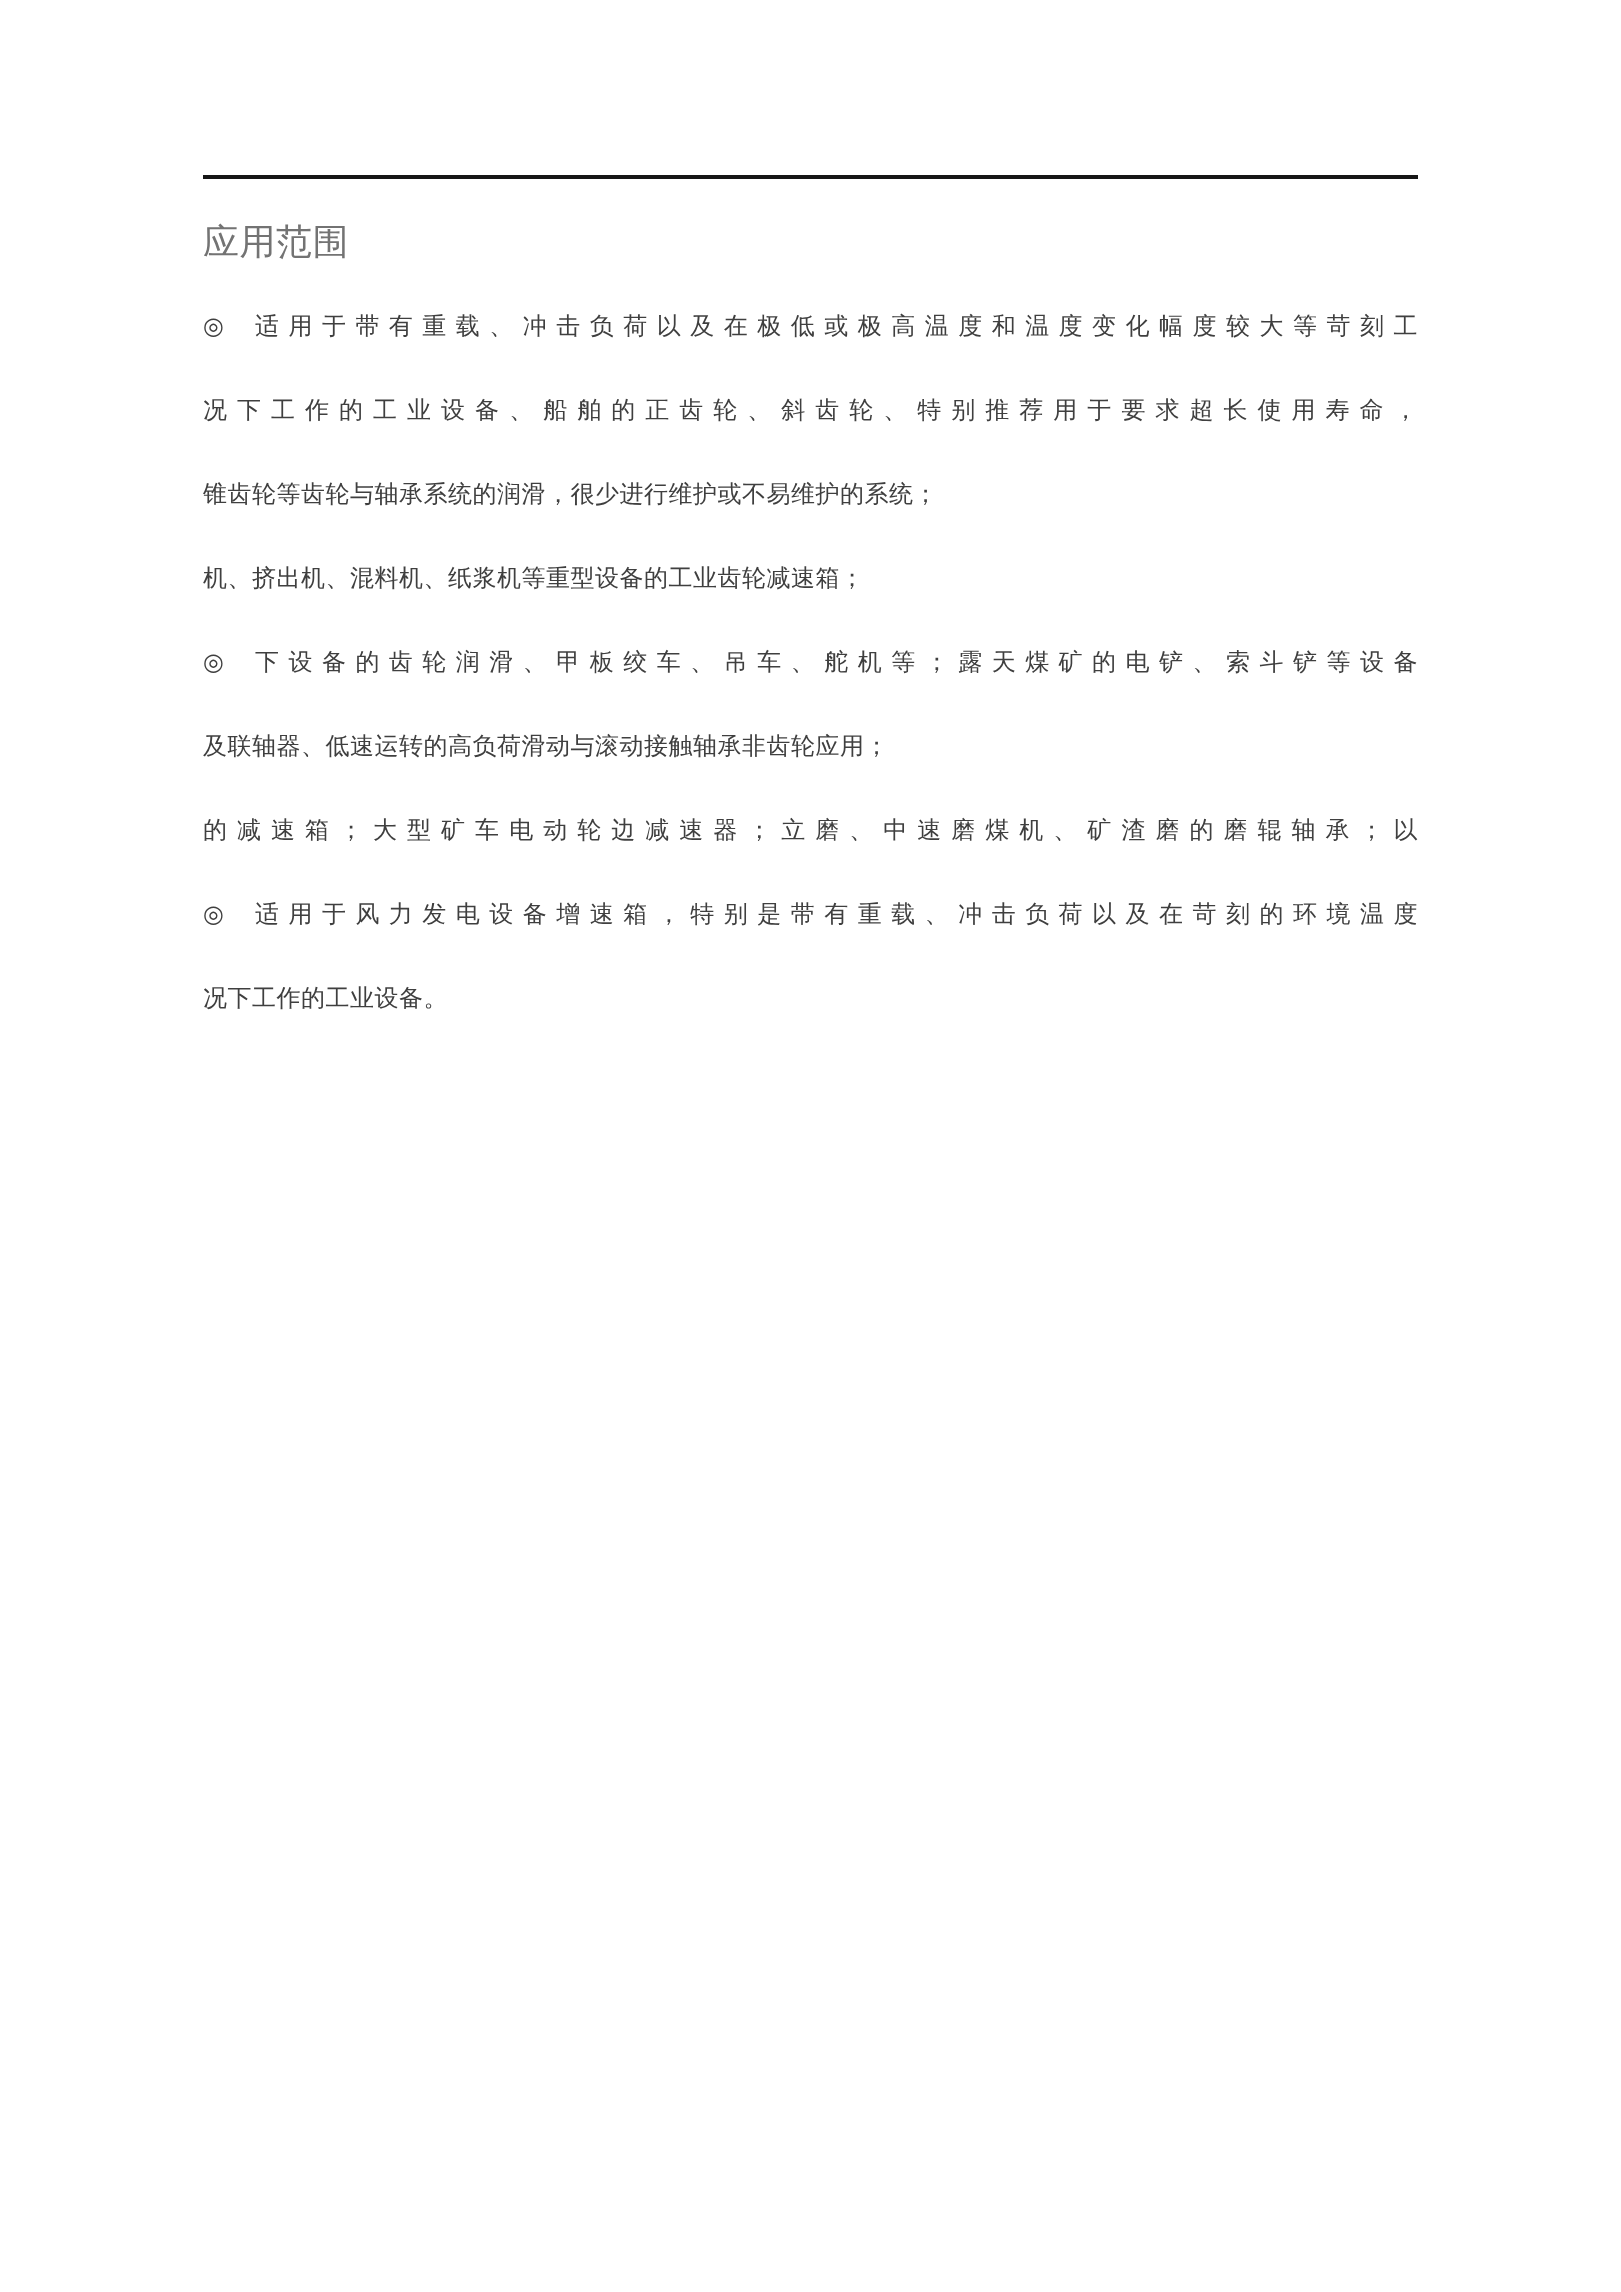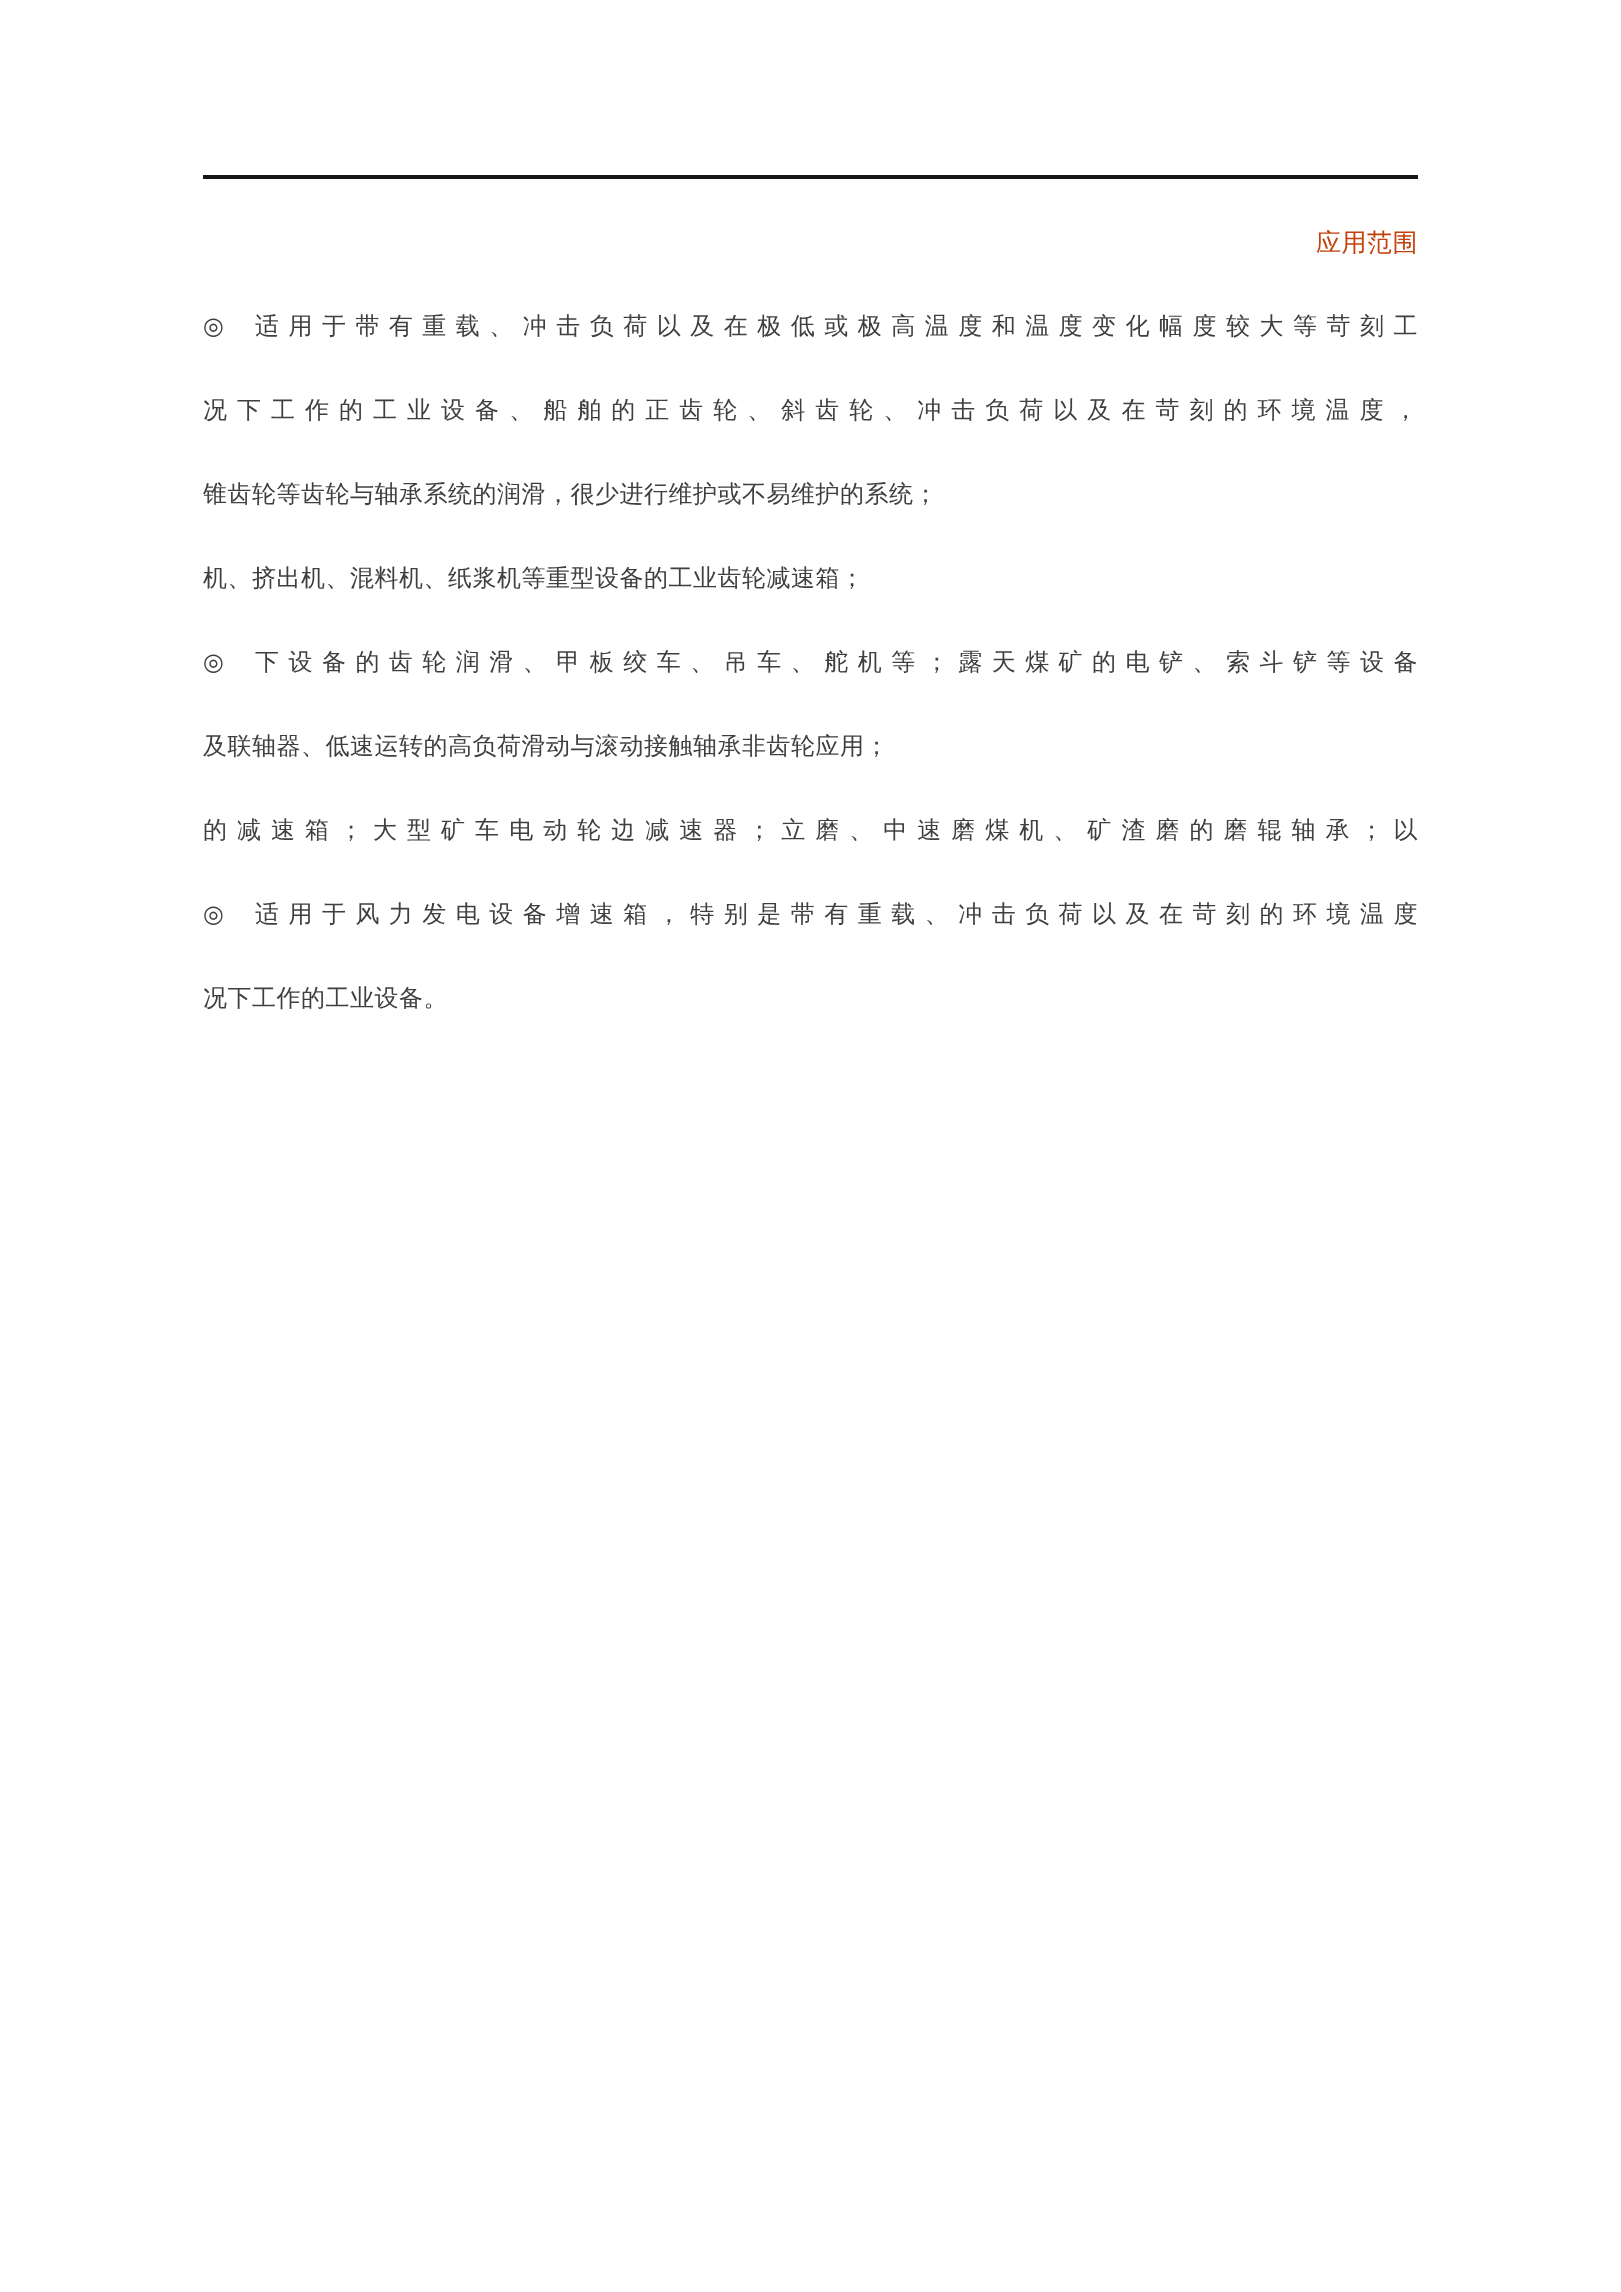--- a/index.html
+++ b/index.html
@@ -36,37 +36,36 @@
     font-size: 24px;
     letter-spacing: 0.5px;
     overflow: hidden;
   }
   
   .line.full {
     text-align: justify;
     text-align-last: justify;
   }
   .title {
-    font-size: 25px;
-    color: #c2410c;
-    text-align: right;
+    font-size: 36px;
+    color: #737373;
   }
   .para { margin: 0; }
 </style>
 </head>
 <body>
 
 <div class="page">
   <div class="top-divider"></div>
   <div class="content">
     <div class="line title">应用范围</div>
     <div id="paragraphs">
         <div class="para">
           <div class="line full">◎ 适用于带有重载、冲击负荷以及在极低或极高温度和温度变化幅度较大等苛刻工</div>
-          <div class="line full">况下工作的工业设备、船舶的正齿轮、斜齿轮、冲击负荷以及在苛刻的环境温度，</div>
+          <div class="line full">况下工作的工业设备、船舶的正齿轮、斜齿轮、特别推荐用于要求超长使用寿命，</div>
           <div class="line">锥齿轮等齿轮与轴承系统的润滑，很少进行维护或不易维护的系统；</div>
         </div>
         <div class="para">
           <div class="line">机、挤出机、混料机、纸浆机等重型设备的工业齿轮减速箱；</div>
         </div>
         <div class="para">
           <div class="line full">◎ 下设备的齿轮润滑、甲板绞车、吊车、舵机等；露天煤矿的电铲、索斗铲等设备</div>
           <div class="line">及联轴器、低速运转的高负荷滑动与滚动接触轴承非齿轮应用；</div>
           <div class="line full">的减速箱；大型矿车电动轮边减速器；立磨、中速磨煤机、矿渣磨的磨辊轴承；以</div>
         </div>

